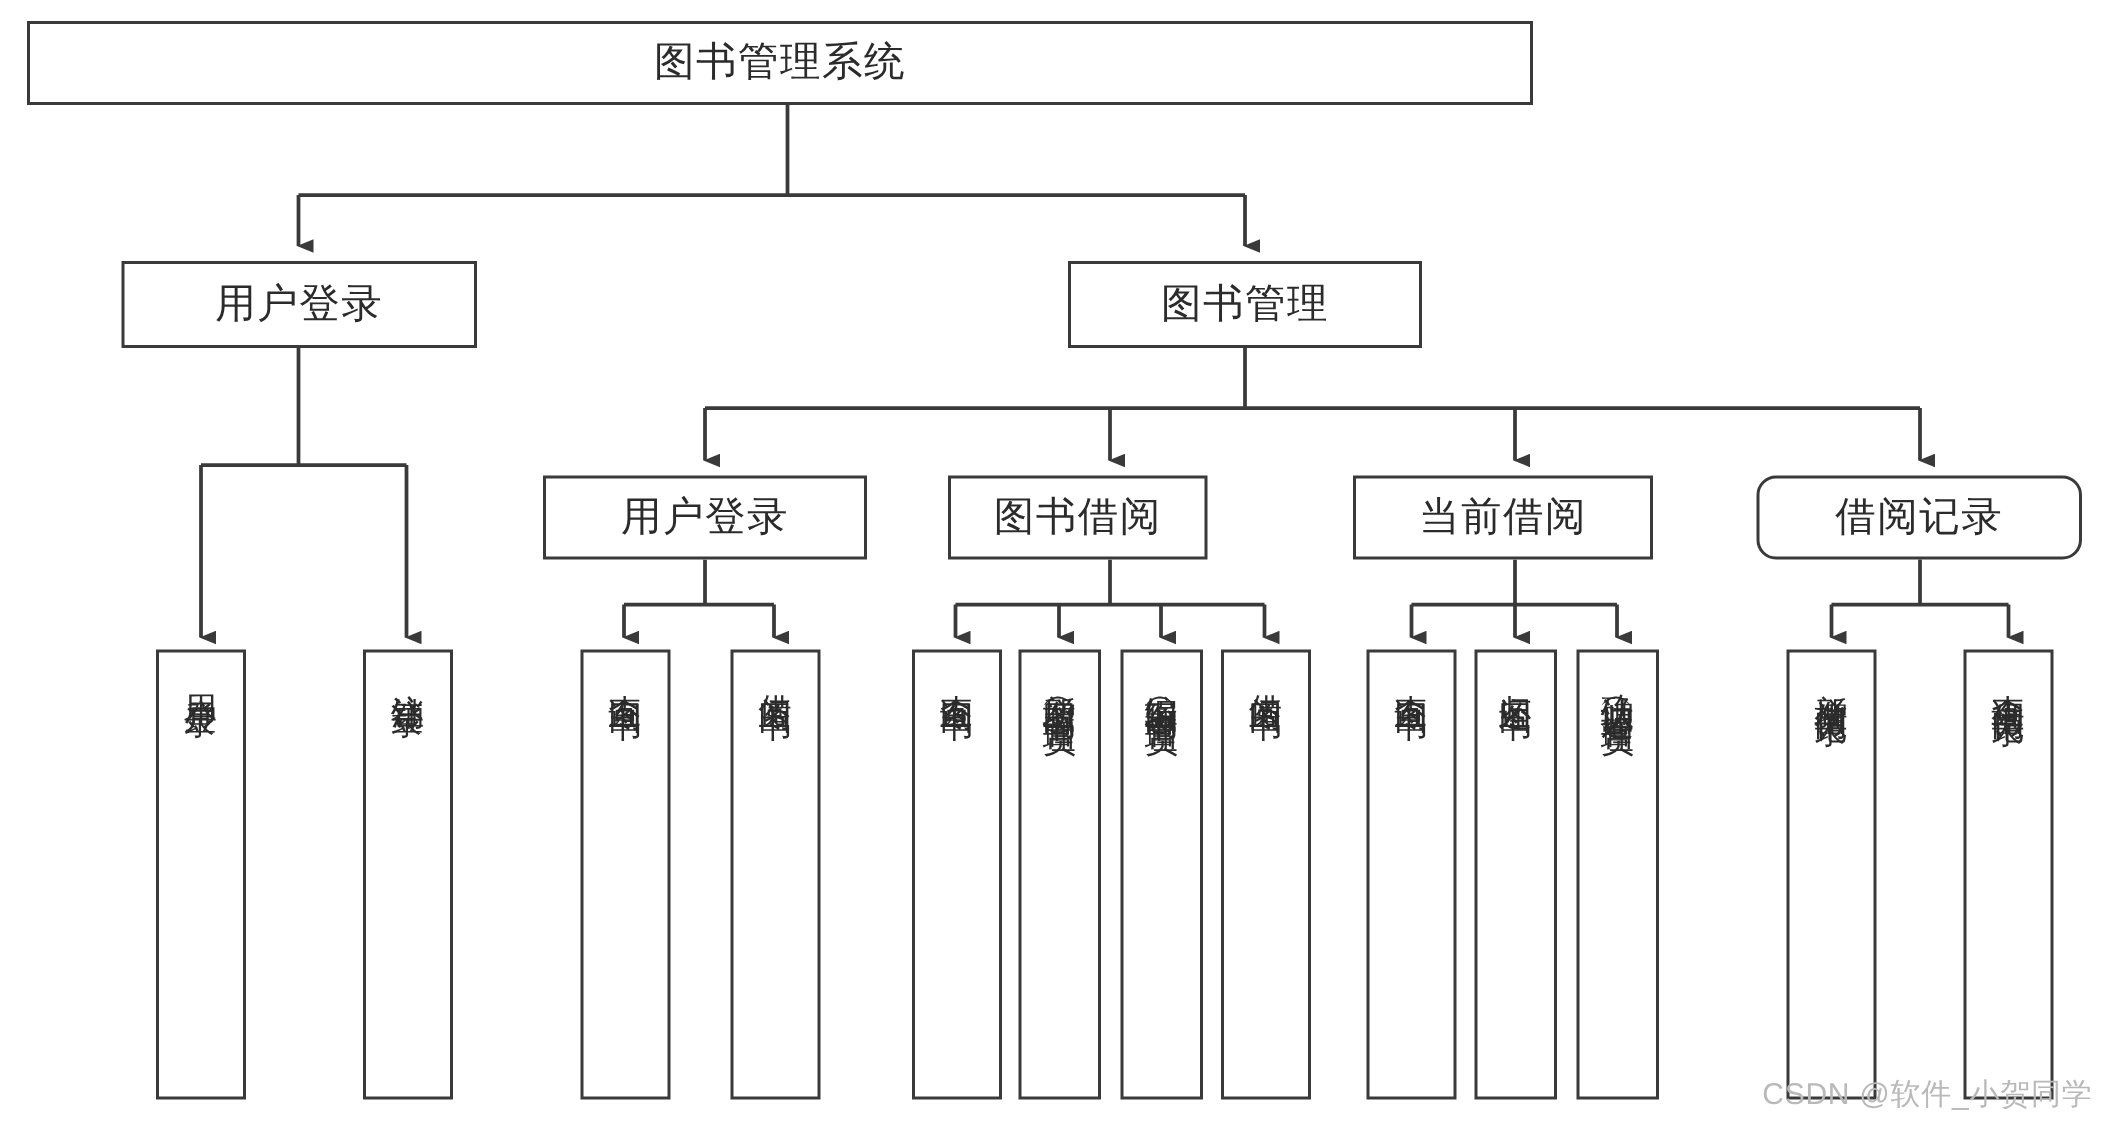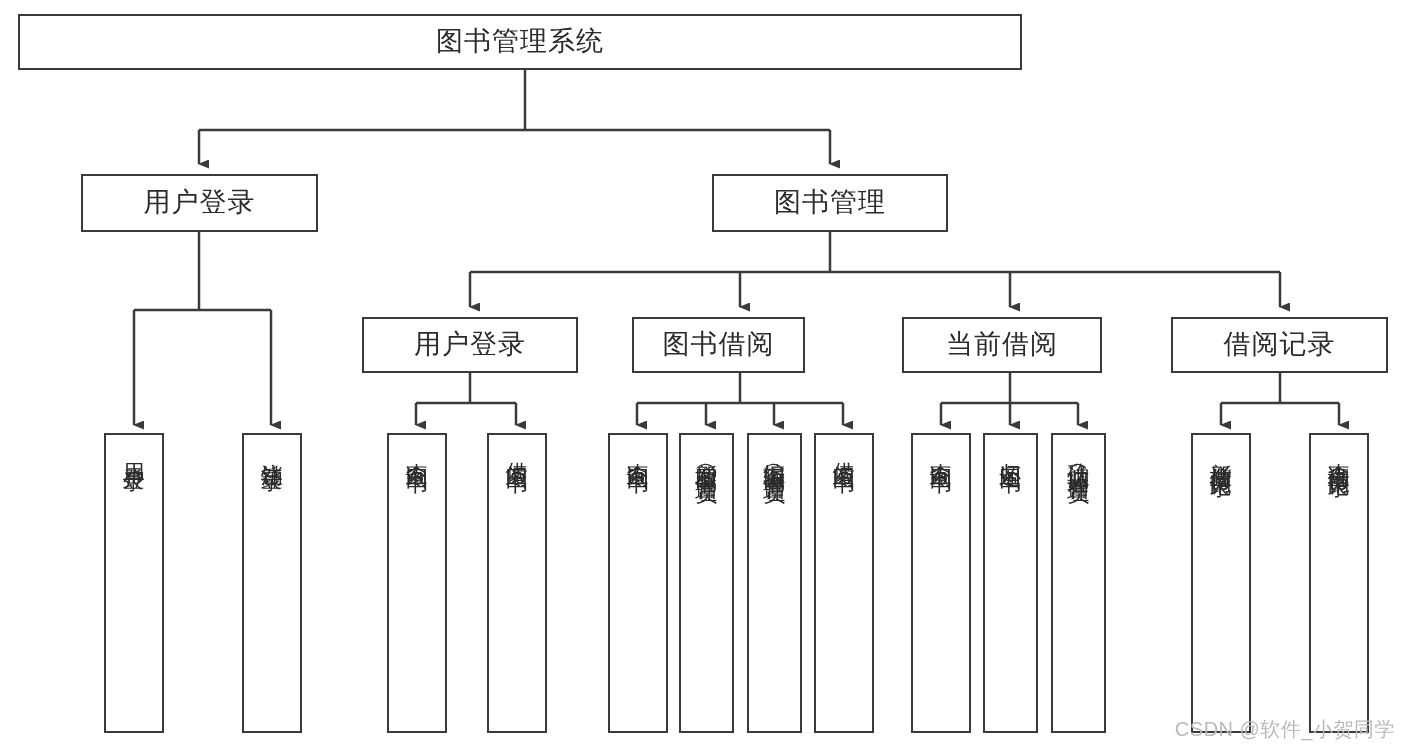--- a/index.html
+++ b/index.html
@@ -139,21 +139,21 @@
 
   <div class="node h" style="left:362px; top:317px; width:216px; height:56px;">
     <span class="label">用户登录</span>
   </div>
   <div class="node h" style="left:632px; top:317px; width:173px; height:56px;">
     <span class="label">图书借阅</span>
   </div>
   <div class="node h" style="left:902px; top:317px; width:200px; height:56px;">
     <span class="label">当前借阅</span>
   </div>
-  <div class="node h" style="left:1171px; top:317px; width:217px; height:56px;">
+  <div class="node h" style="left:1171px; top:317px; width:217px; height:56px;border-radius:13px;">
     <span class="label">借阅记录</span>
   </div>
 
   <div class="node v" style="left:104px; top:433px; width:60px; height:300px;">
     <span class="label">用户登录</span>
   </div>
   <div class="node v" style="left:242px; top:433px; width:60px; height:300px;">
     <span class="label">注销登录</span>
   </div>
 

